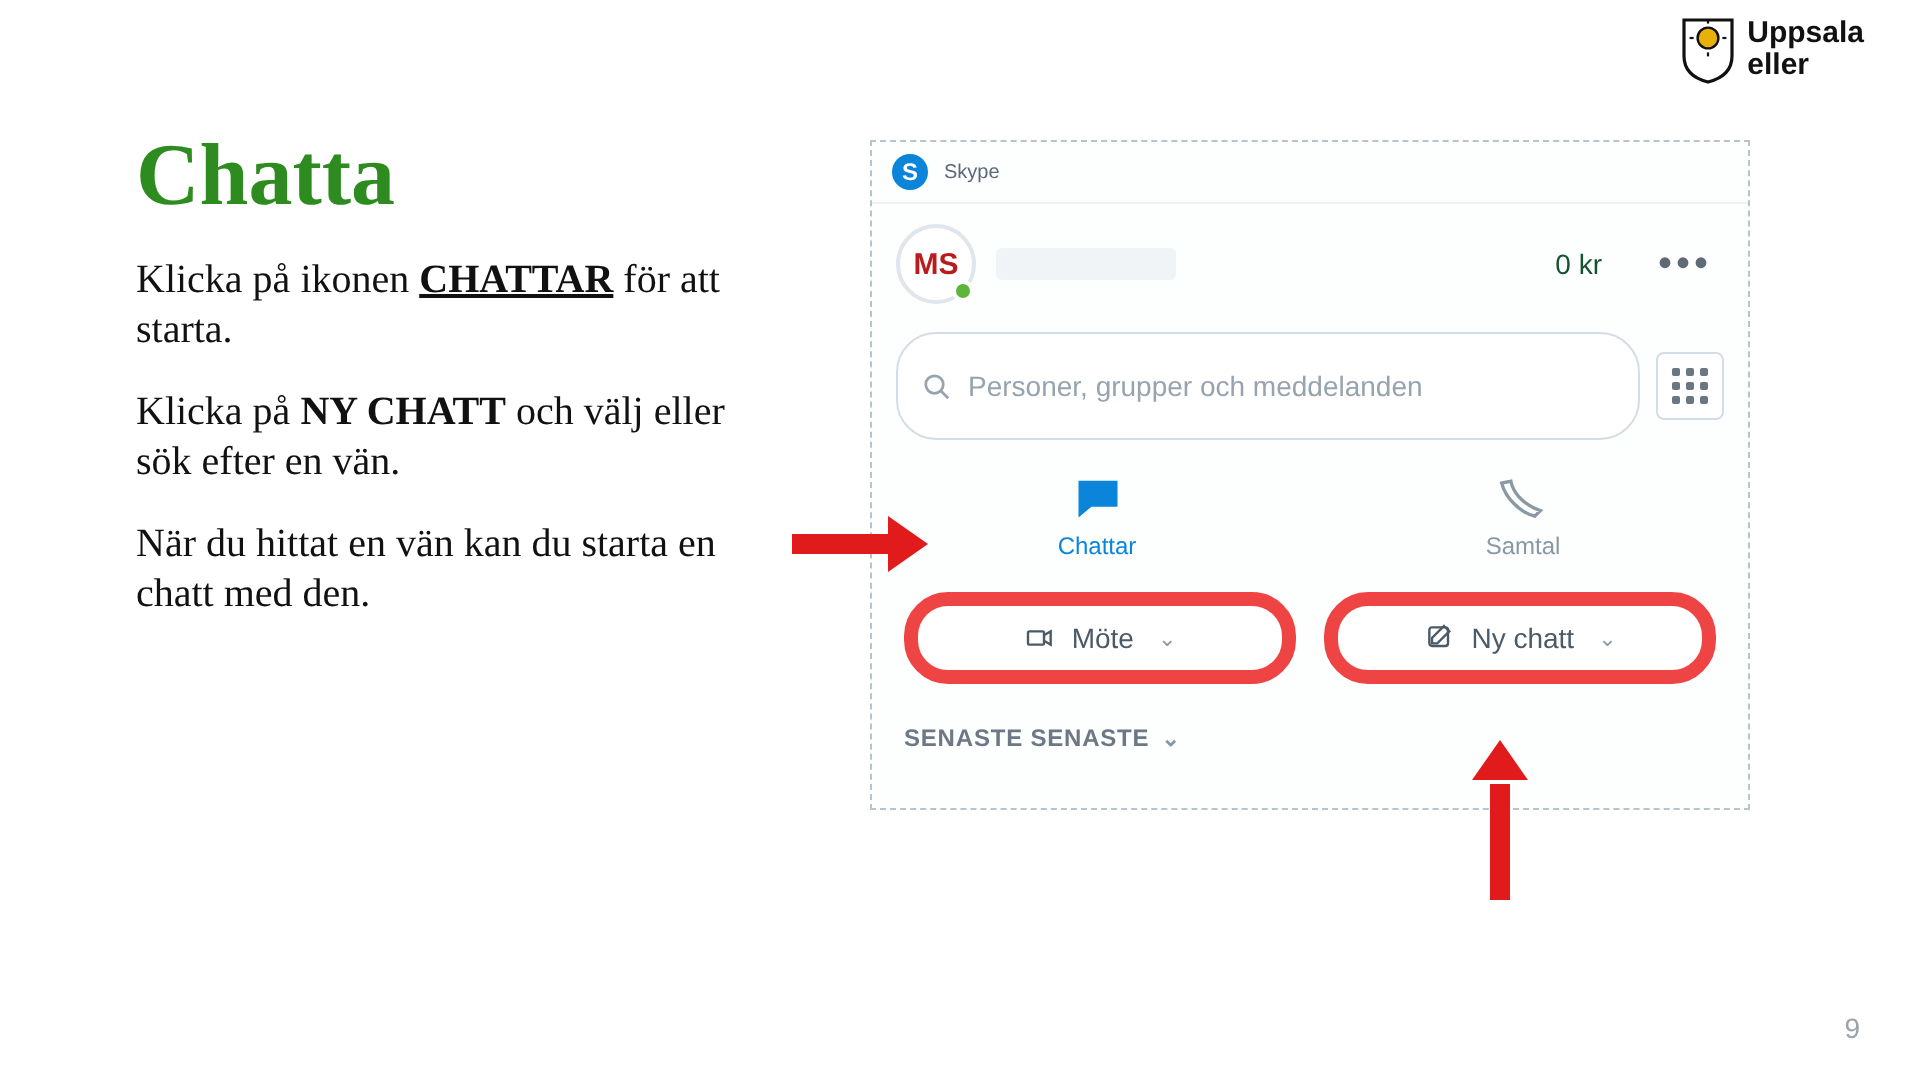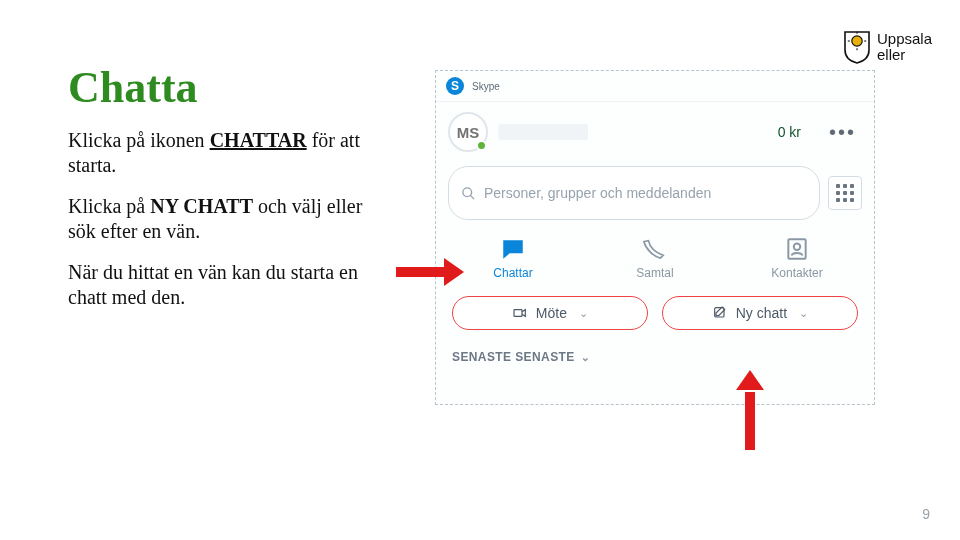--- a/index.html
+++ b/index.html
@@ -4,23 +4,23 @@
 <style>
   * { box-sizing: border-box; margin: 0; padding: 0; }
   body {
     width: 960px; height: 540px;
     font-family: "Segoe UI", Arial, sans-serif;
     background: #fff;
     position: relative;
     color: #111;
   }
   .logo {
-    position: absolute; top: 30px; right: 28px;
+    position: absolute; top: 8px; right: 28px;
     display: flex; align-items: center; gap: 6px;
-    font-weight: 400; font-size: 15px; line-height: 1.05;
+    font-weight: 700; font-size: 15px; line-height: 1.05;
   }
   .logo .crest {
     width: 28px; height: 34px;
   }
   .title {
     position: absolute; left: 68px; top: 62px;
     font-size: 44px; font-weight: 700;
     color: #2e8b20;
     font-family: Liberation Serif, serif;
   }
@@ -54,21 +54,21 @@
   .sk-title span { color:#5a6a78; font-size:10px; }
   .sk-profile {
     display:flex; align-items:center; gap:10px;
     padding: 10px 12px;
   }
   .avatar {
     position: relative;
     width: 40px; height: 40px; border-radius:50%;
     border:2px solid #dfe6ec;
     background:#fff; display:flex; align-items:center; justify-content:center;
-    color:#737373; font-weight:700; font-size:15px;
+    color:#b91c1c; font-weight:700; font-size:15px;
   }
   .presence {
     position:absolute; right:-1px; bottom:-1px;
     width:11px; height:11px; border-radius:50%;
     background:#5fb53a; border:2px solid #fff;
   }
   .balance { color:#14532d; font-size:14px; margin-left:auto; margin-right:12px;}
   .more { color:#606a74; font-size:20px; letter-spacing:2px; padding:0 6px; cursor:pointer;}
   .search-row {
     display:flex; align-items:center; gap:8px; padding: 4px 12px 8px;
@@ -92,21 +92,21 @@
   .tab {
     display:flex; flex-direction:column; align-items:center; gap:4px;
     color:#8a98a4; font-size:12px; width:80px; cursor:pointer;
   }
   .tab svg{width:26px;height:26px;}
   .tab.active { color:#0a85d9; }
   .actions {
     display:flex; gap:14px; padding: 6px 16px 12px;
   }
   .pill {
-    flex:1; border:1px solid #ef4444; border-radius:22px;
+    flex:1; border:7px solid #ef4444; border-radius:22px;
     padding:8px 12px; display:flex; align-items:center; justify-content:center; gap:8px;
     color:#4c5a67; font-size:14px; background:#fff; cursor:pointer;
   }
   .pill svg{width:16px;height:16px;}
   .chev{font-size:11px;color:#8a98a4;margin-left:4px;}
   .section-label {
     padding: 8px 16px; color:#6d7886; font-weight:700; font-size:12px; letter-spacing:0.4px;
   }
   .section-label .chev{margin-left:6px;}
 
@@ -209,28 +209,20 @@
           <path d="M3 4h18v12H9l-6 5V4z"></path>
         </svg>
       <span>Chattar</span>
     </div>
     <div class="tab">
       <svg viewBox="0 0 24 24" fill="none" stroke="#8a98a4" stroke-width="1.8">
           <path d="M5 3c1 5 5 12 16 16l-3 3c-8-2-16-10-18-18l5-1z" transform="scale(0.85) translate(2,2)"></path>
         </svg>
       <span>Samtal</span>
     </div>
-    <div class="tab">
-      <svg viewBox="0 0 24 24" fill="none" stroke="#8a98a4" stroke-width="1.8">
-          <rect x="4" y="3" width="16" height="18" rx="1"></rect>
-          <circle cx="12" cy="10" r="3"></circle>
-          <path d="M7 18c1-3 9-3 10 0"></path>
-        </svg>
-      <span>Kontakter</span>
-    </div>
   </div>
 
   <div class="actions">
     <div class="pill">
       <svg viewBox="0 0 24 24" fill="none" stroke="#4c5a67" stroke-width="1.8">
           <rect x="3" y="7" width="12" height="10" rx="1"></rect>
           <path d="M15 10l5-3v10l-5-3"></path>
         </svg>
       <span>Möte</span>
       <span class="chev">⌄</span>

